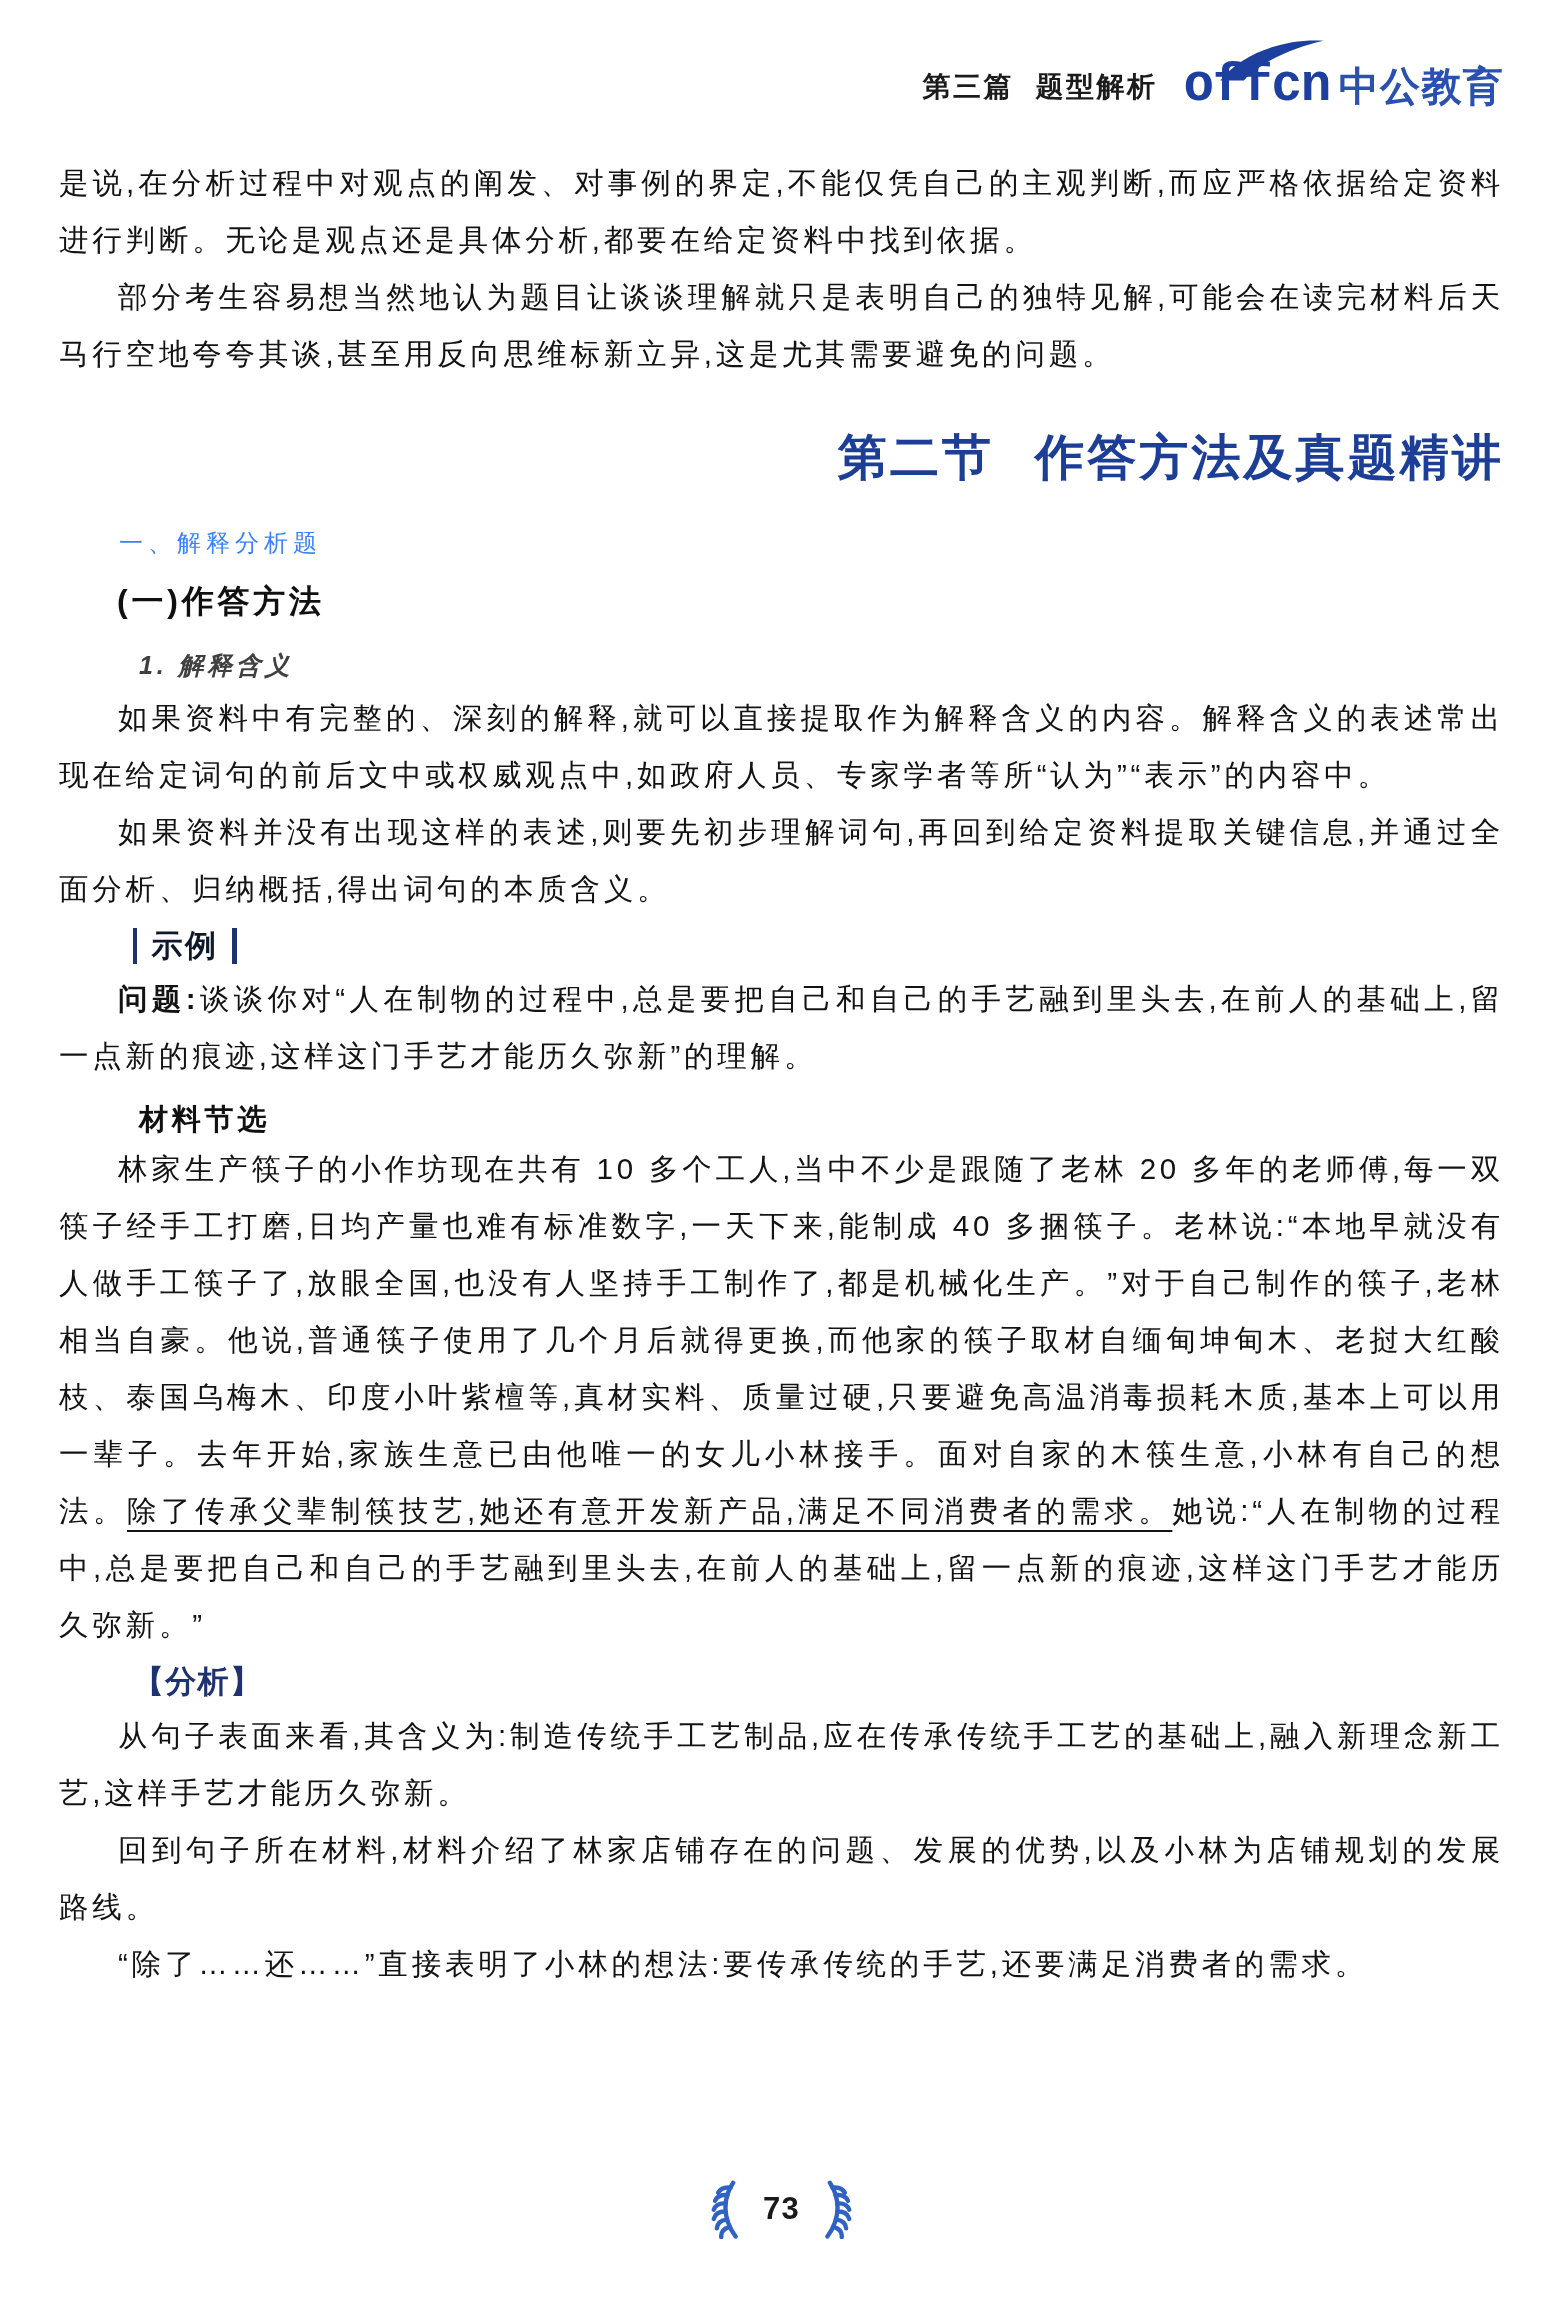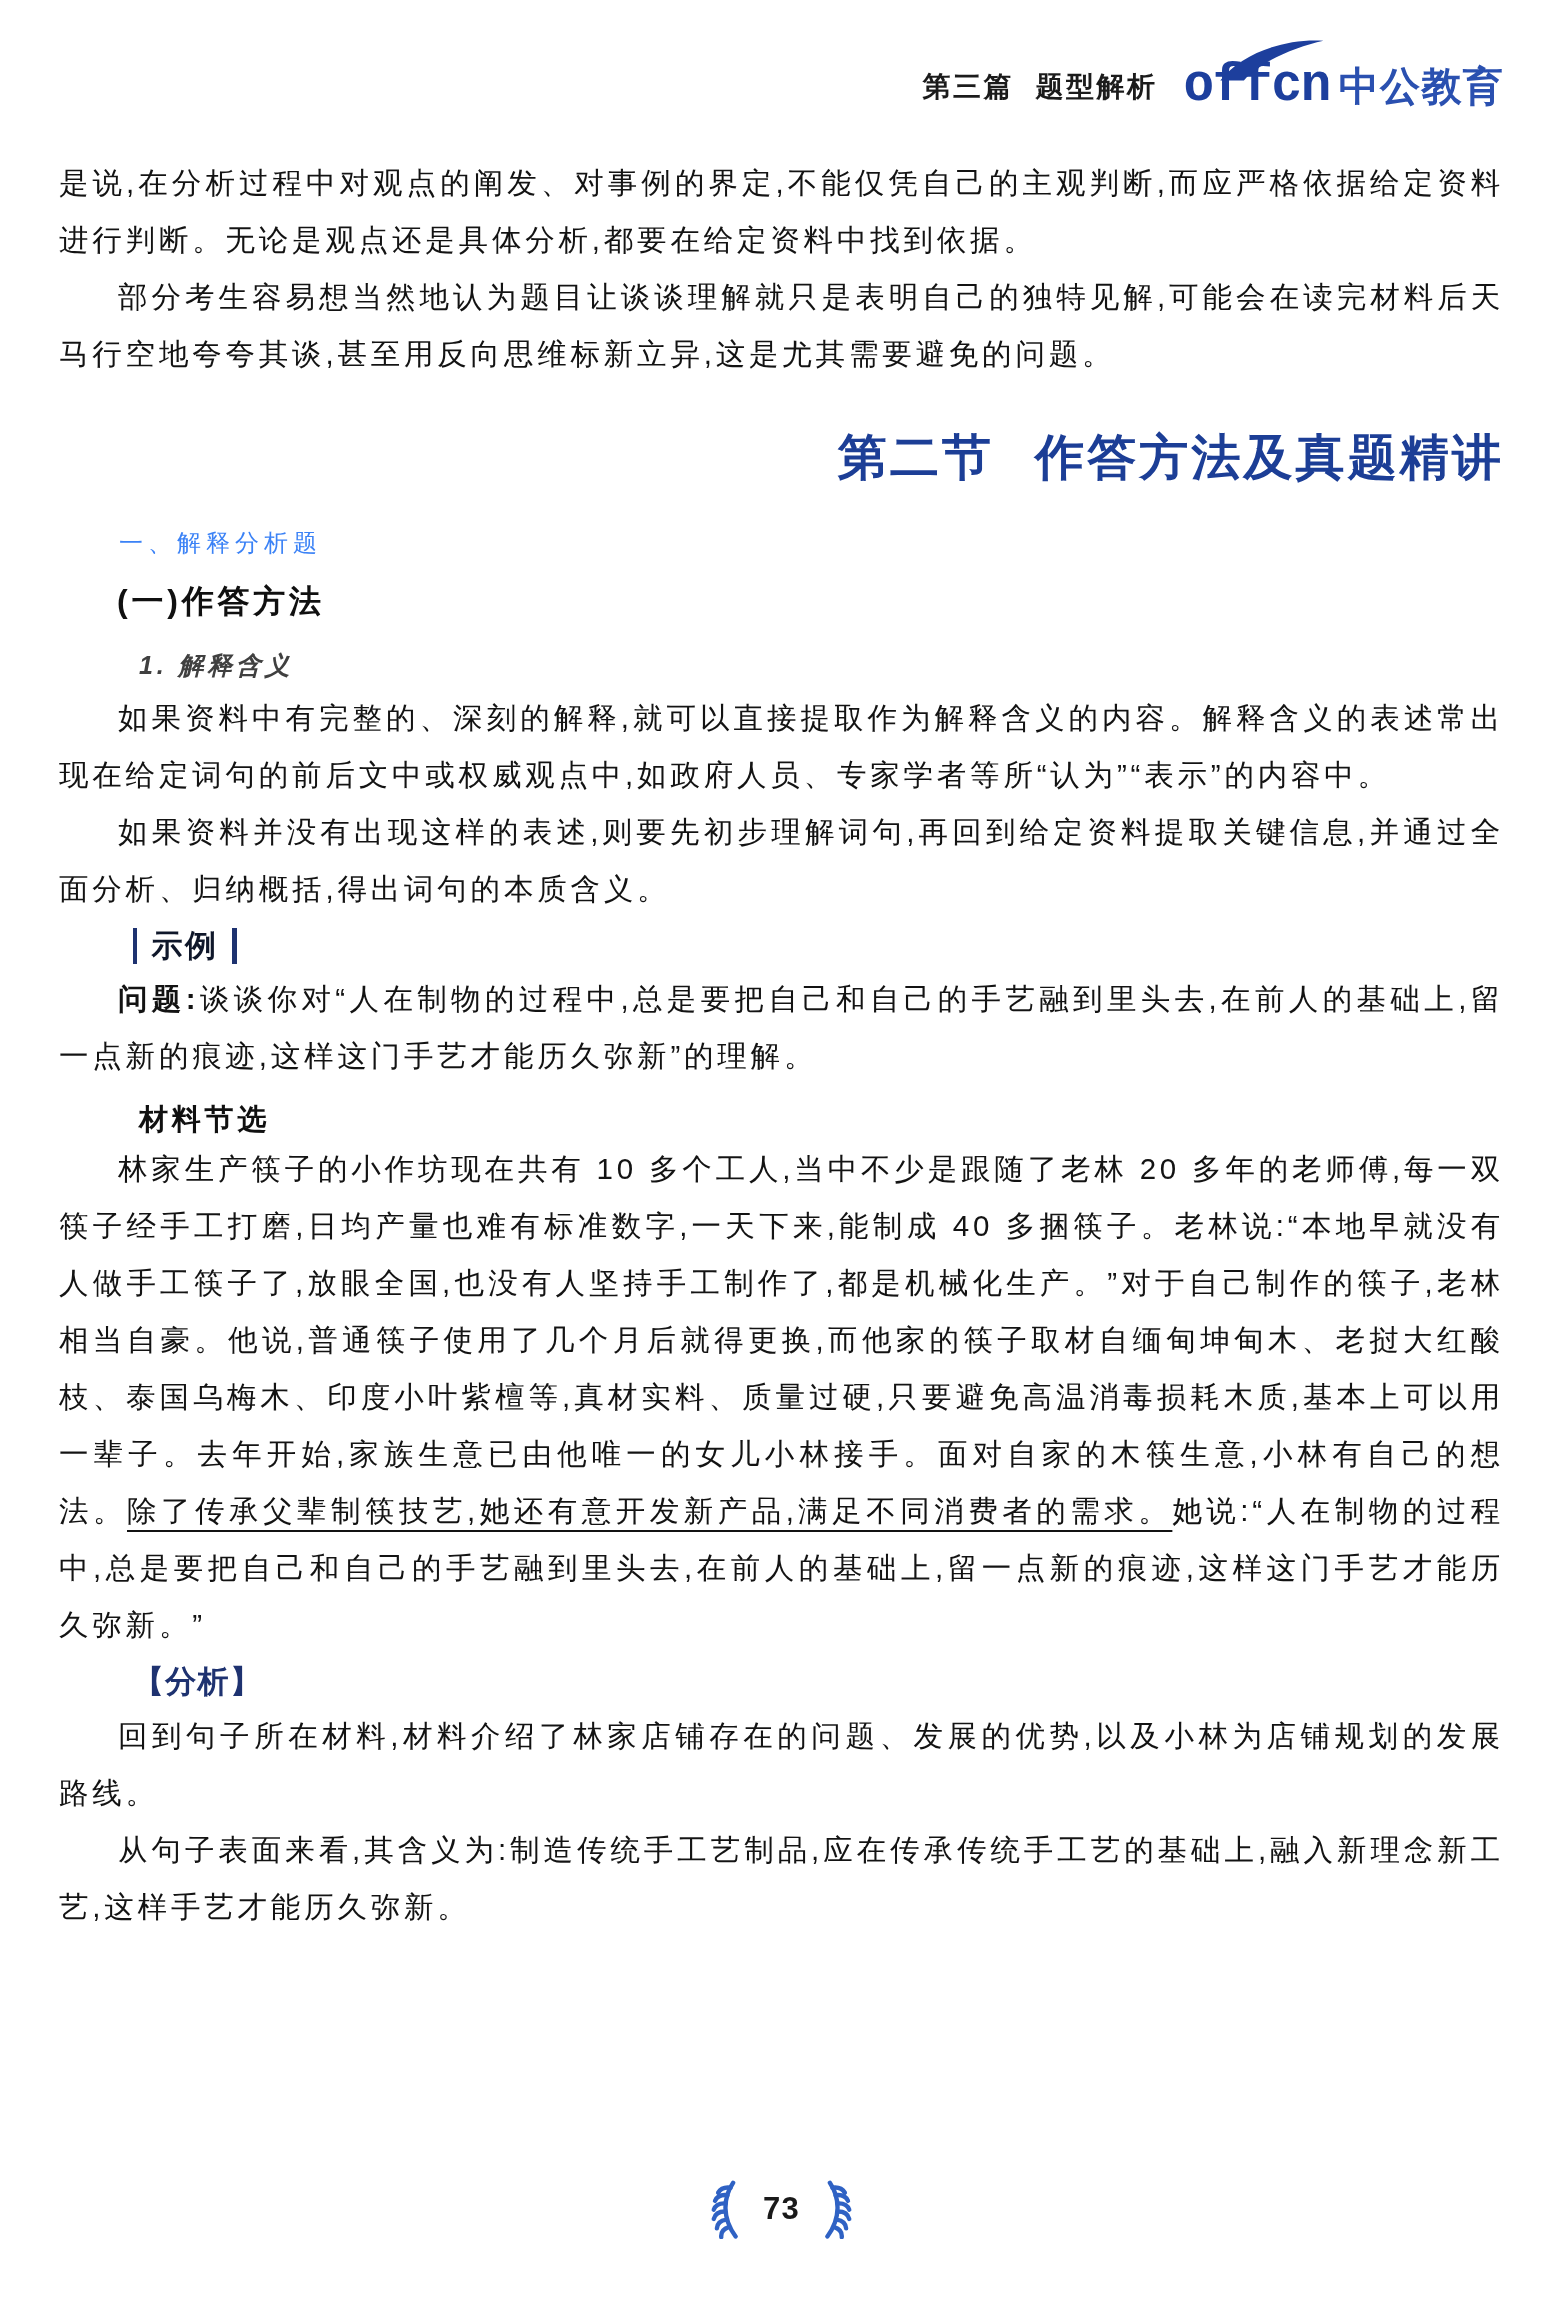--- a/index.html
+++ b/index.html
@@ -119,22 +119,23 @@
     <p class="indent"><span class="qlabel">问题:</span><span>谈谈你对“人在制物的过程中,总是要把自己和自己的手艺融到里头去,在前人的基础上,留一点新的痕迹,这样这门手艺才能历久弥新”的理解。</span></p>
   </div>
 
   <div class="h4">材料节选</div>
   <div class="bodytext">
     <p class="indent"><span>林家生产筷子的小作坊现在共有 10 多个工人,当中不少是跟随了老林 20 多年的老师傅,每一双筷子经手工打磨,日均产量也难有标准数字,一天下来,能制成 40 多捆筷子。老林说:“本地早就没有人做手工筷子了,放眼全国,也没有人坚持手工制作了,都是机械化生产。”对于自己制作的筷子,老林相当自豪。他说,普通筷子使用了几个月后就得更换,而他家的筷子取材自缅甸坤甸木、老挝大红酸枝、泰国乌梅木、印度小叶紫檀等,真材实料、质量过硬,只要避免高温消毒损耗木质,基本上可以用一辈子。去年开始,家族生意已由他唯一的女儿小林接手。面对自家的木筷生意,小林有自己的想法。</span><span class="u">除了传承父辈制筷技艺,她还有意开发新产品,满足不同消费者的需求。</span><span>她说:“人在制物的过程中,总是要把自己和自己的手艺融到里头去,在前人的基础上,留一点新的痕迹,这样这门手艺才能历久弥新。”</span></p>
   </div>
 
   <div class="marker-fenxi">【分析】</div>
   <div class="bodytext">
+    <p class="indent">从句子表面来看,其含义为:制造传统手工艺制品,应在传承传统手工艺的基础上,融入新理念新工艺,这样手艺才能历久弥新。</p>
     <p class="indent">回到句子所在材料,材料介绍了林家店铺存在的问题、发展的优势,以及小林为店铺规划的发展路线。</p>
-    <p class="indent">从句子表面来看,其含义为:制造传统手工艺制品,应在传承传统手工艺的基础上,融入新理念新工艺,这样手艺才能历久弥新。</p>
+    <p class="indent">“除了……还……”直接表明了小林的想法:要传承传统的手艺,还要满足消费者的需求。</p>
   </div>
 
 </div>
 
 <div class="footer">
   <svg class="laurel left" width="34" height="60" viewBox="0 0 54 96">
     <g fill="none" stroke="#2f62c4" stroke-width="7" stroke-linecap="round">
       <path d="M40,6 C24,30 22,62 44,92"></path>
       <path d="M36,14 q-14,-2 -20,8"></path>
       <path d="M31,26 q-15,-2 -20,9"></path>

